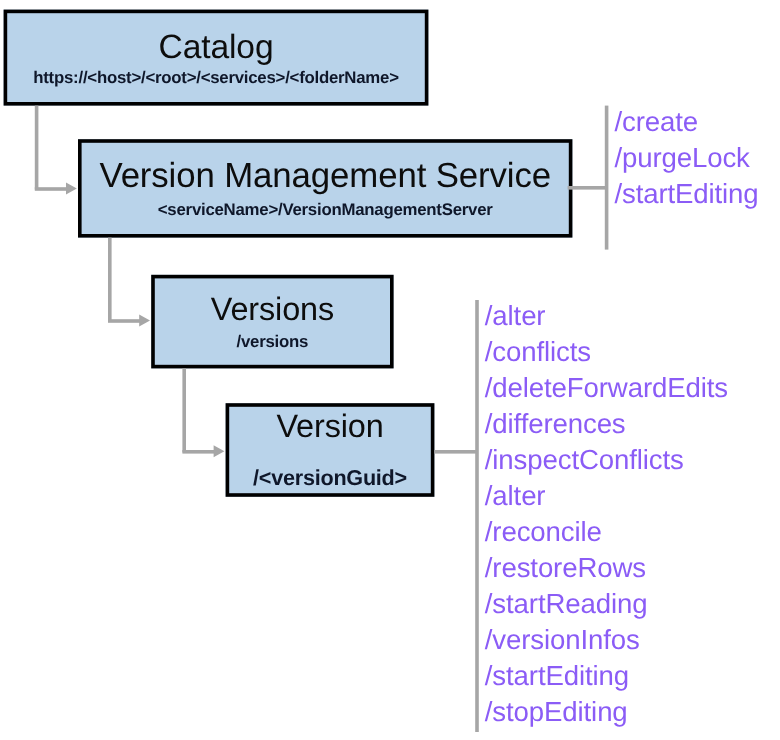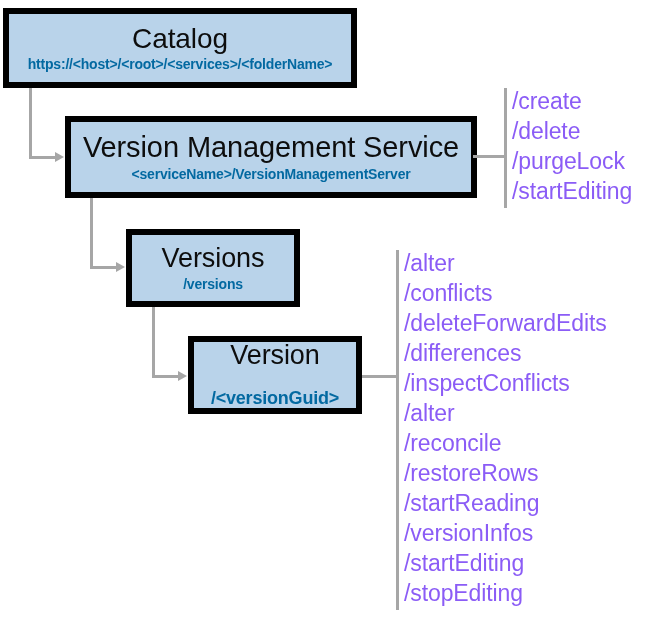--- a/index.html
+++ b/index.html
@@ -17,61 +17,61 @@
     width: 650px;
     height: 617px;
     background: #ffffff;
     overflow: hidden;
   }
   
   .node {
     position: absolute;
     box-sizing: border-box;
     background: #b9d3ea;
-    border: 6px solid #000000;
+    border: 3px solid #000000;
     display: flex;
     flex-direction: column;
     align-items: center;
     justify-content: center;
     color: #000000;
     text-align: center;
   }
   .node .title {
     font-size: 27px;
     line-height: 1.05;
     font-weight: 400;
     letter-spacing: -0.1px;
     color: #0d0d0d;
   }
   .node .sub {
     font-size: 13.5px;
     line-height: 1.15;
     font-weight: 600;
     margin-top: 2px;
-    color: #0369a1;
+    color: #0f172a;
     letter-spacing: -0.2px;
   }
 
   
   #node-catalog {
     left: 3px;  top: 8px;  width: 354px; height: 80px;
   }
   #node-catalog .title { font-size: 28px; }
   #node-catalog .sub { font-size: 14px; font-weight: 600; margin-top: 3px; }
 
   
   #node-vms {
     left: 65px; top: 116px; width: 412px; height: 82px;
   }
   #node-vms .title { font-size: 29px; }
   #node-vms .sub { font-size: 14px; margin-top: 3px; }
 
   
   #node-versions {
-    left: 126px; top: 229px; width: 174px; height: 78px;
+    left: 126px; top: 229px; width: 202px; height: 78px;
   }
   #node-versions .title { font-size: 27px; }
   #node-versions .sub { font-size: 14px; margin-top: 3px; }
 
   
   #node-version {
     left: 188px; top: 336px; width: 174px; height: 78px;
   }
   #node-version .title { font-size: 27px; }
   #node-version .sub { font-size: 18px; margin-top: 19px; }
@@ -166,21 +166,20 @@
   <div class="arrowhead" id="c3a"></div>
 
   <div class="conn h" id="c4h"></div>
   <div class="conn v" id="railTop"></div>
 
   <div class="conn h" id="c5h"></div>
   <div class="conn v" id="railBottom"></div>
 
   <div class="oplist" id="ops-service">
     <span class="op">/create</span>
-    <span class="op">/delete</span>
     <span class="op">/purgeLock</span>
     <span class="op">/startEditing</span>
   </div>
 
   <div class="oplist" id="ops-version">
     <span class="op">/alter</span>
     <span class="op">/conflicts</span>
     <span class="op">/deleteForwardEdits</span>
     <span class="op">/differences</span>
     <span class="op">/inspectConflicts</span>

